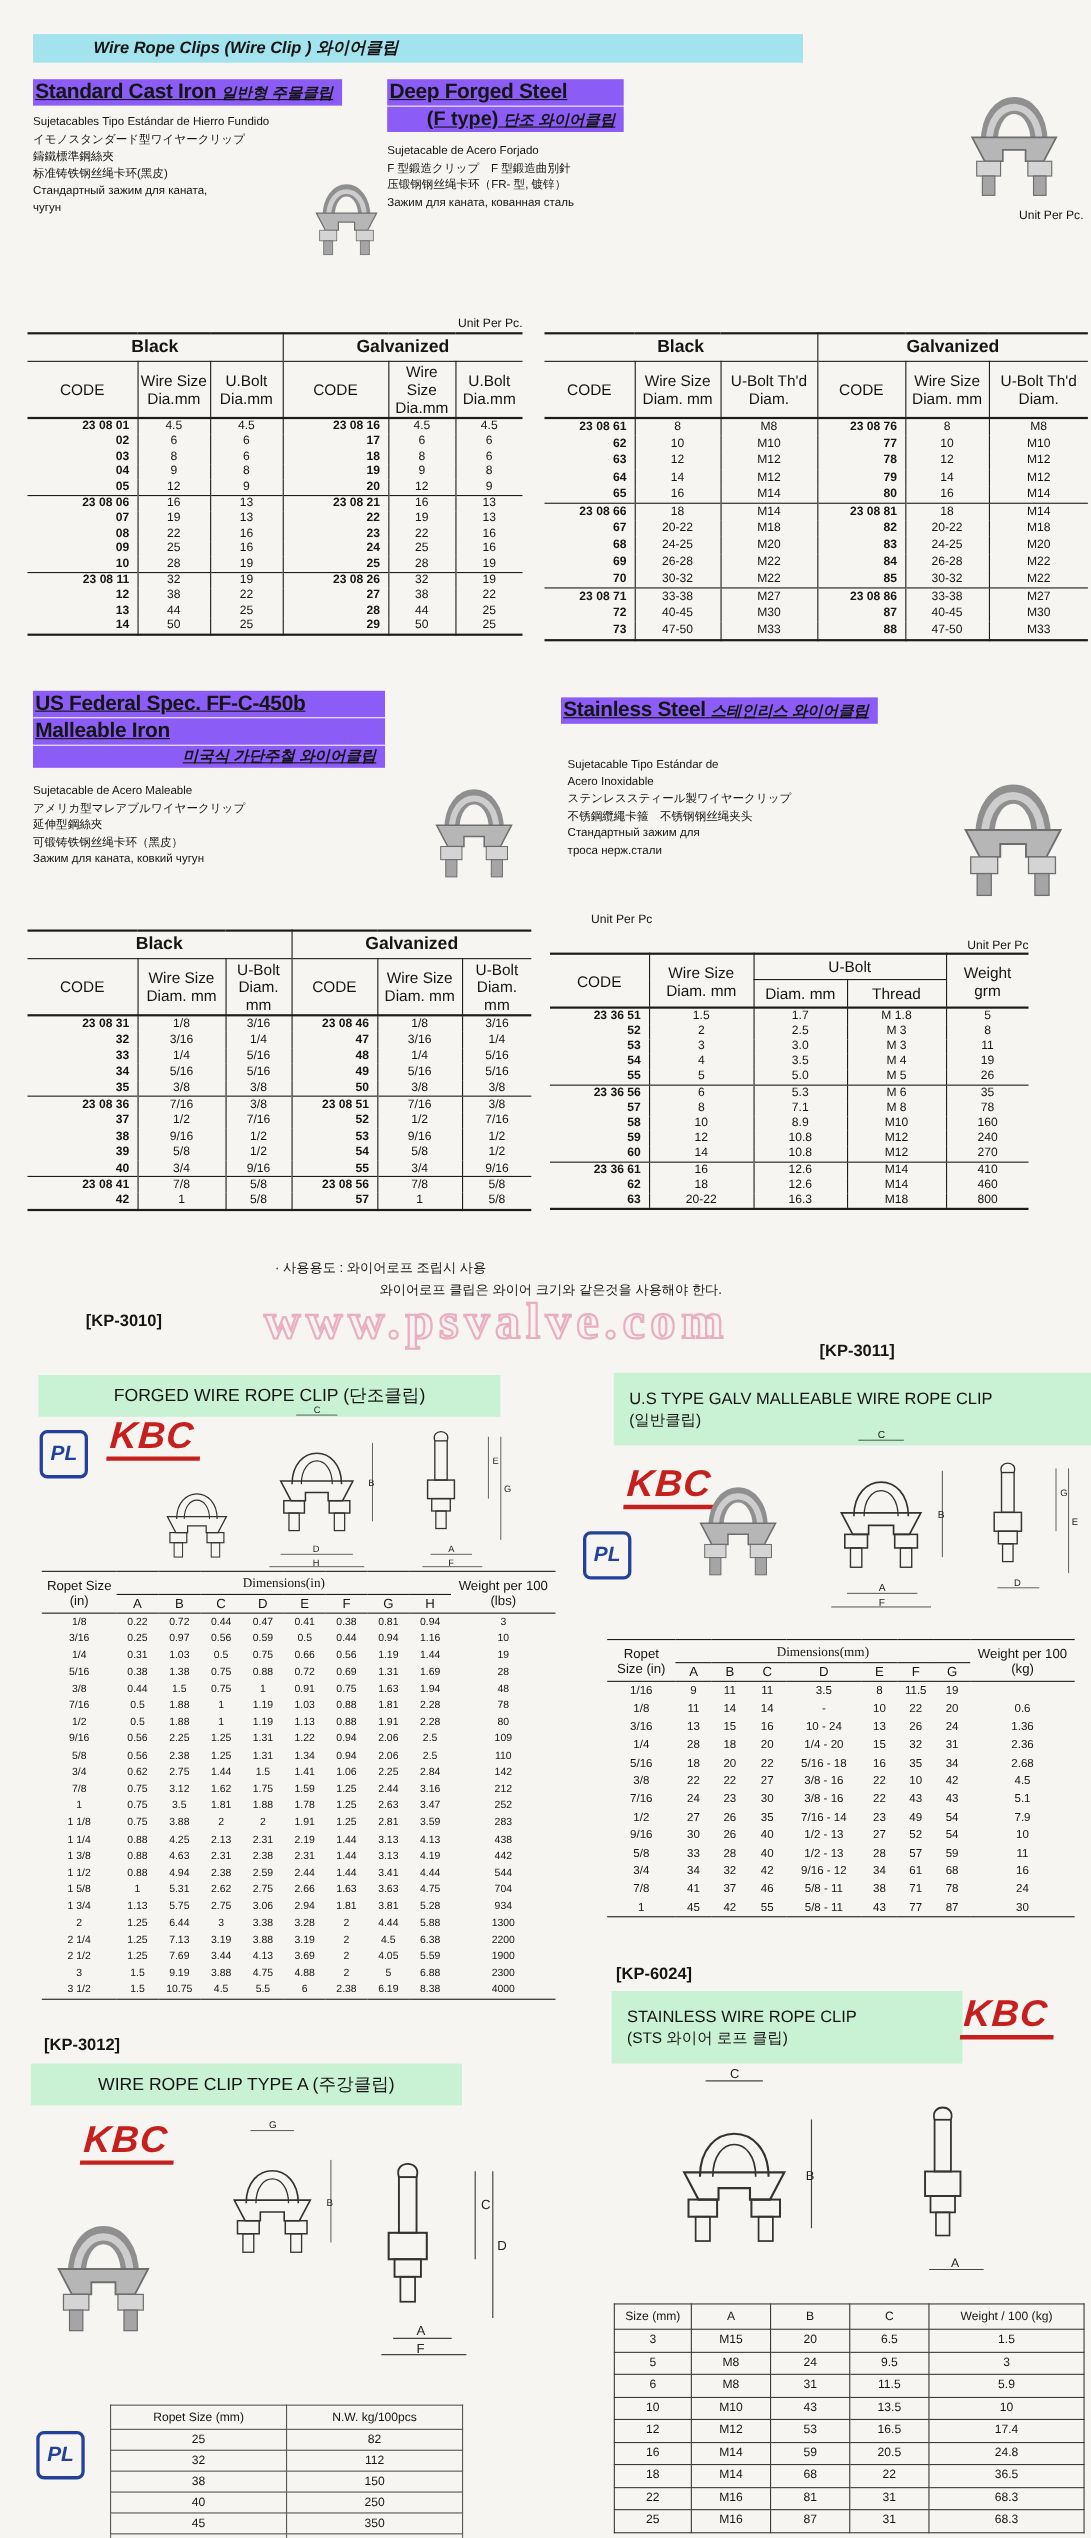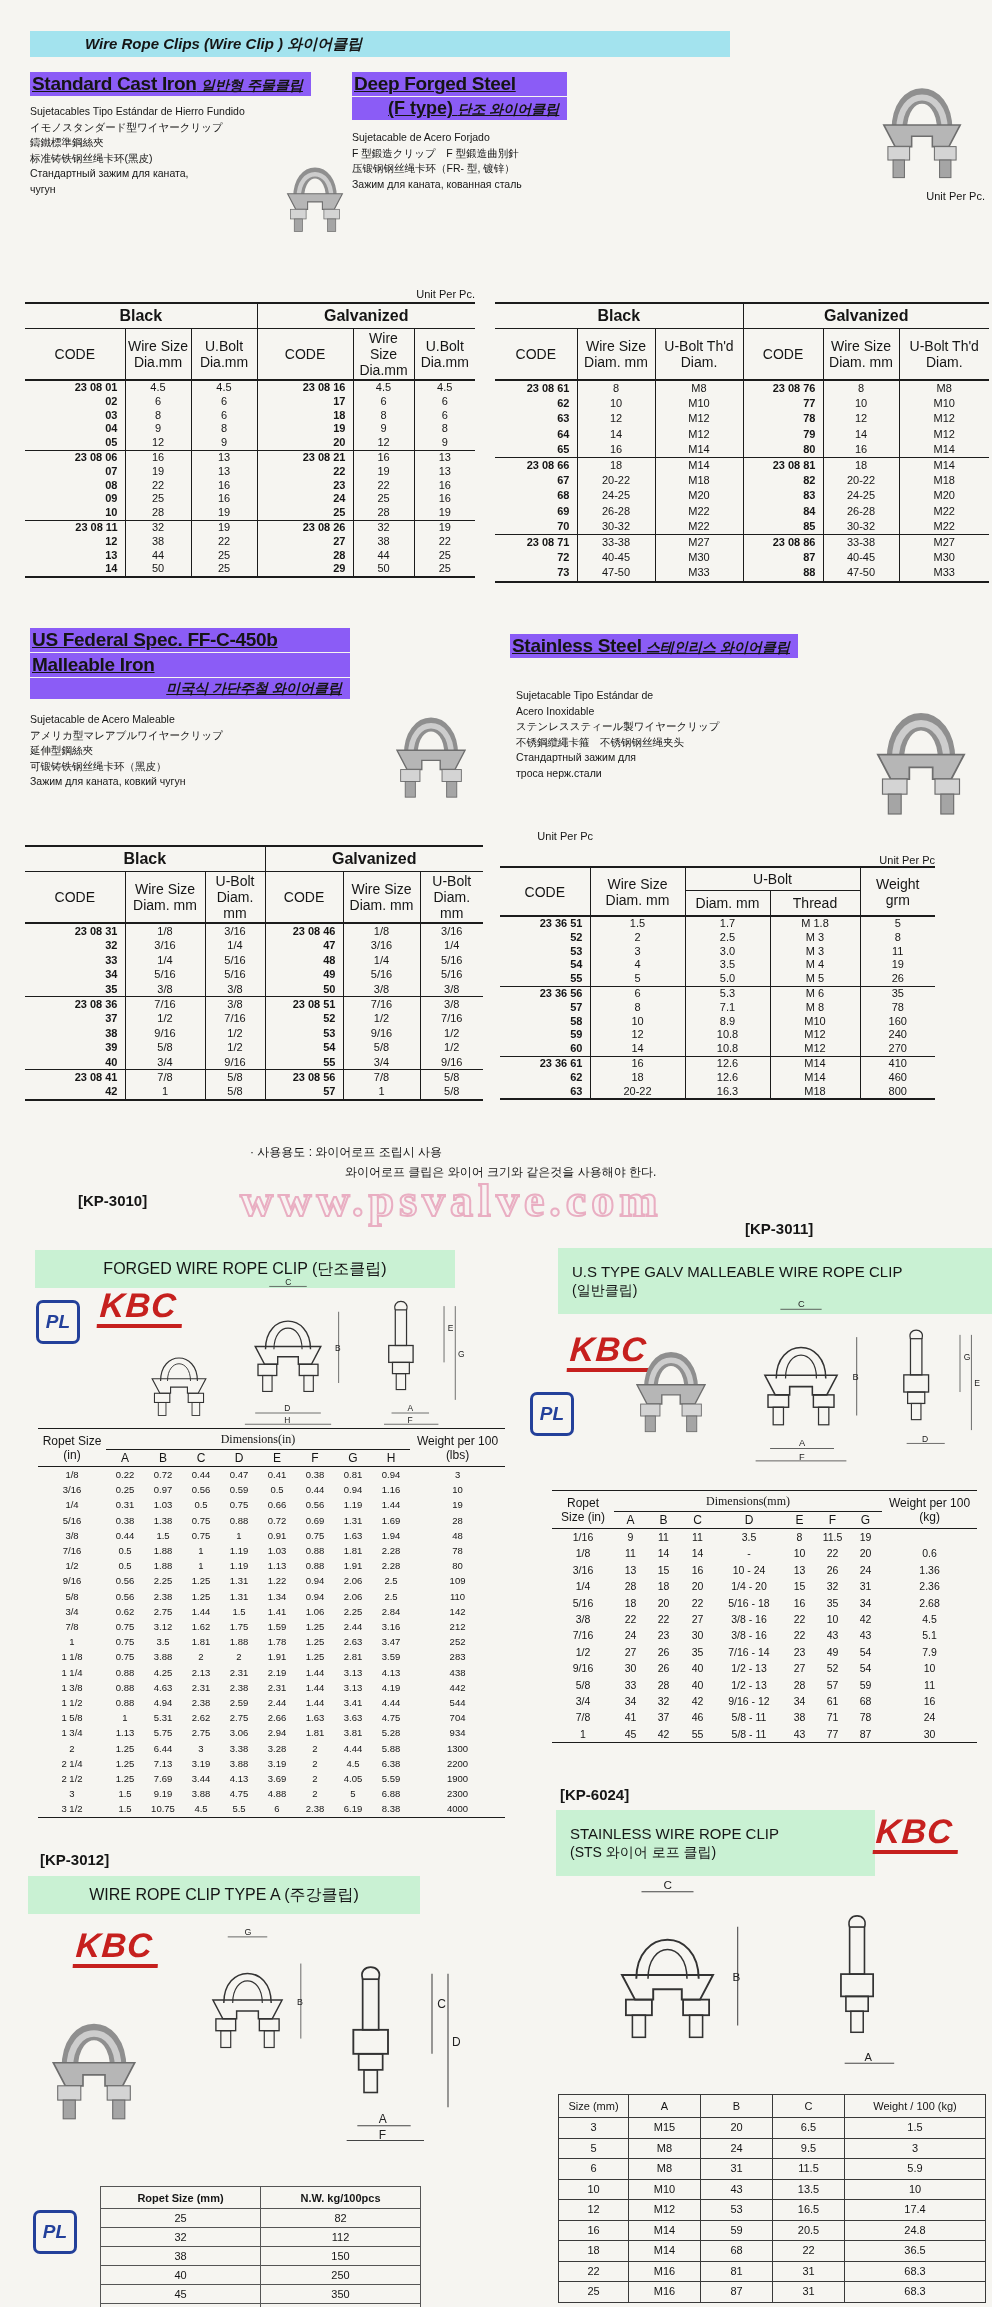--- a/index.html
+++ b/index.html
@@ -41,21 +41,21 @@
   .open thead{border-bottom:1.5px solid #1c1c1c;}
   .open th{font-weight:normal;font-size:12px;text-align:center;vertical-align:middle;padding:1px 2px;}
   .open th.dimh{border-bottom:1px solid #1c1c1c;height:18px;font-family:Liberation Serif, serif;}
   .open tbody td{text-align:center;font-size:9.5px;line-height:15.2px;padding:0 1px;}
   .open.big tbody td{font-size:10.5px;line-height:16.4px;}
   
   .grid th,.grid td{border:1px solid #3a3a3a;font-size:11px;text-align:center;padding:0 2px;}
   .grid th{font-weight:normal;height:22px;}
   .grid td{line-height:19.5px;}
   .grid2 th,.grid2 td{border:1px solid #555;font-size:11px;text-align:center;}
-  .grid2 th{font-weight:bold;height:19px;}
+  .grid2 th{font-weight:normal;height:19px;}
   .grid2 td{line-height:16px;}
   
   .note{font-size:12px;}
   .watermark{font-size:46px;font-weight:bold;letter-spacing:5px;color:rgba(250,240,243,0.55);
              -webkit-text-stroke:2px #e9aec2;font-family:"Liberation Serif","DejaVu Serif",serif;}
   
   .kp-tag{font-size:15px;font-weight:bold;}
   .gbanner{background:#c9f1d3;font-size:16px;font-weight:500;display:flex;align-items:center;justify-content:center;}
   .gbanner.two{flex-direction:column;align-items:flex-start;justify-content:center;padding-left:14px;}
   .gbanner .l1{font-size:15px;}

